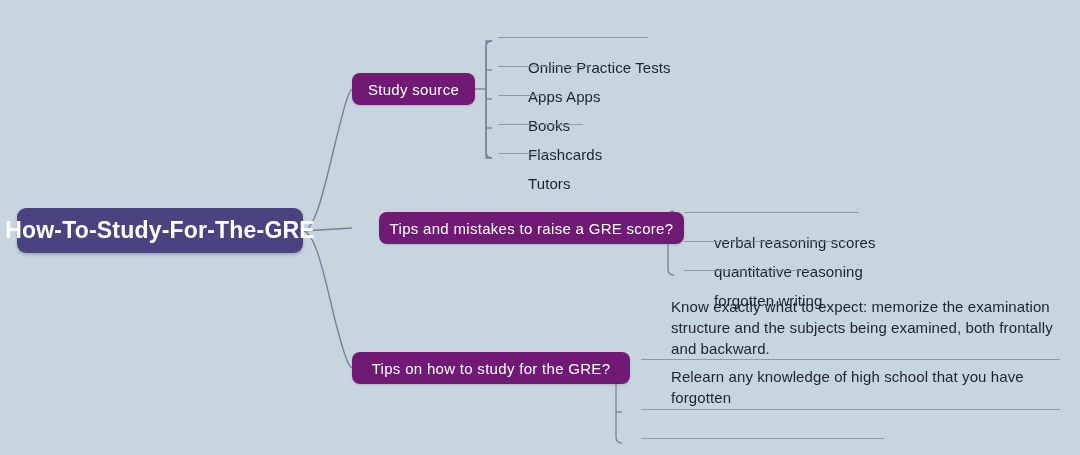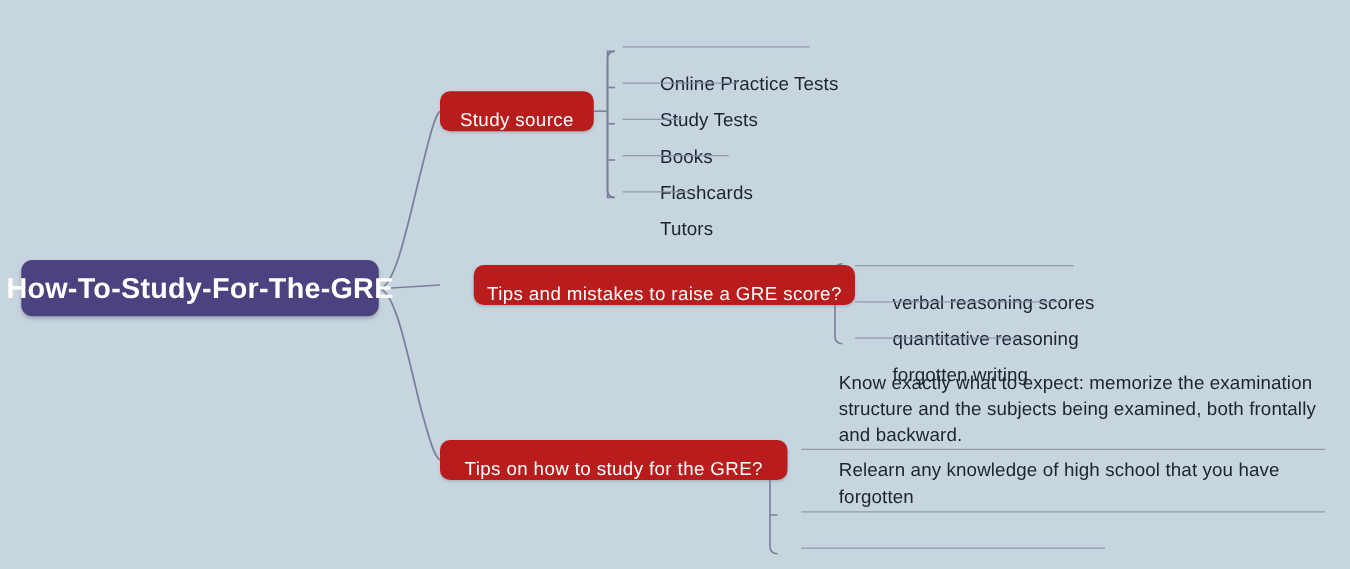--- a/index.html
+++ b/index.html
@@ -45,25 +45,25 @@
     color: #ffffff;
     font-size: 23px;
     font-weight: bold;
     letter-spacing: 0.2px;
     white-space: nowrap;
   }
 
   
   .branch-node {
     position: absolute;
-    background: #b91c1c;
+    background: #701a75;
     border-radius: 8px;
     box-shadow: 0 1px 2px rgba(120,135,150,0.35);
     display: flex;
-    align-items: flex-end;
+    align-items: center;
     justify-content: center;
     height: 32px;
   }
   .branch-label {
     color: #ffffff;
     font-size: 15px;
     letter-spacing: 0.3px;
     white-space: nowrap;
   }
   .branch-1 { left: 352px; top: 73px;  width: 123px; }
@@ -126,21 +126,21 @@
   <div class="branch-node branch-1">
     <span class="branch-label">Study source</span>
   </div>
 
   <div class="leaf" style="left:498px; top:15px;">
     <span class="leaf-text">Online Practice Tests</span>
   </div>
   <div class="leaf-underline" style="left:498px; top:37px; width:150px;"></div>
 
   <div class="leaf" style="left:498px; top:44px;">
-    <span class="leaf-text">Study Tests</span>
+    <span class="leaf-text">Apps Apps</span>
   </div>
   <div class="leaf-underline" style="left:498px; top:66px; width:92px;"></div>
 
   <div class="leaf" style="left:498px; top:73px;">
     <span class="leaf-text">Books</span>
   </div>
   <div class="leaf-underline" style="left:498px; top:95px; width:48px;"></div>
 
   <div class="leaf" style="left:498px; top:102px;">
     <span class="leaf-text">Flashcards</span>

